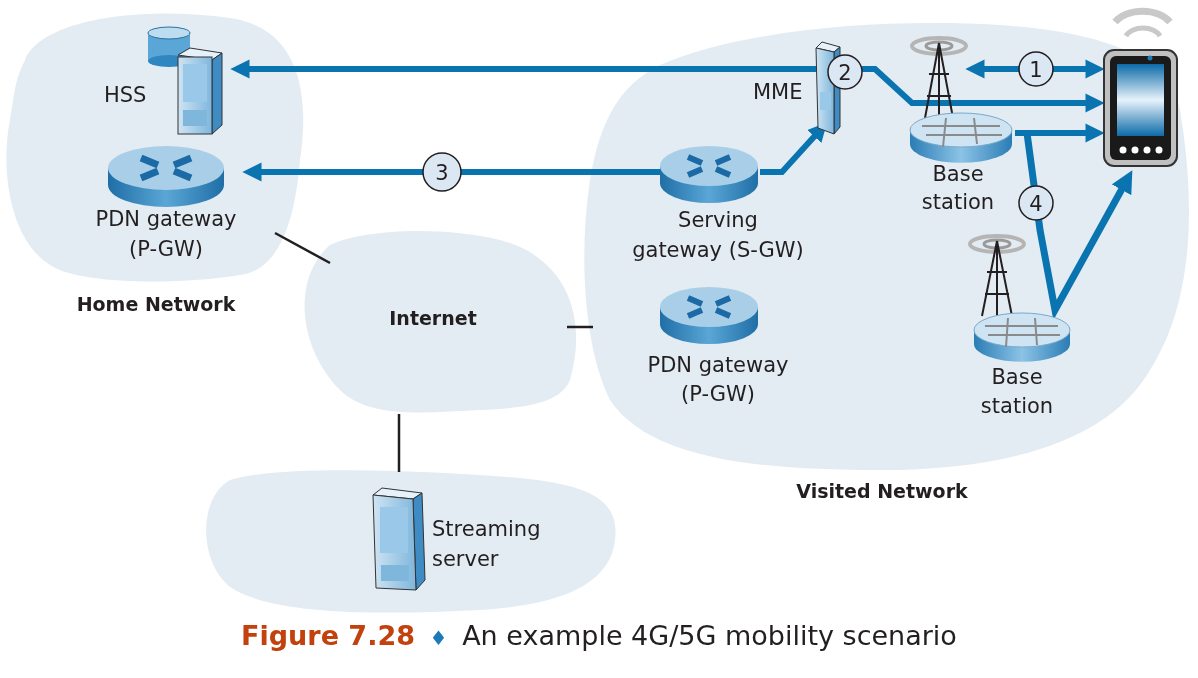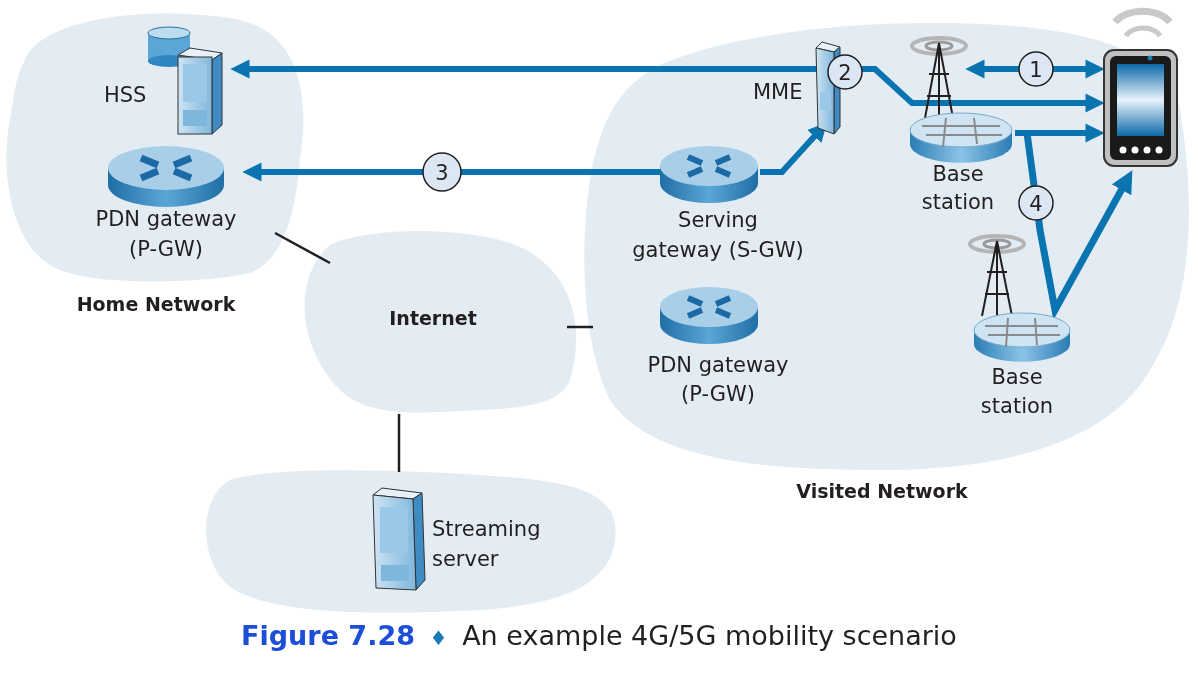--- a/index.html
+++ b/index.html
@@ -2,21 +2,21 @@
 <html><head>
 <meta charset="utf-8">
 <style>
   html, body { margin:0; padding:0; background:#ffffff; }
   body { width:1198px; height:678px; position:relative; overflow:hidden; font-family:"DejaVu Sans", sans-serif; }
   #diagram { position:absolute; left:0; top:0; width:1198px; height:678px; }
   .lbl { font-family:"DejaVu Sans", sans-serif; font-size:21px; fill:#231f20; }
   .lbl-bold { font-family:"DejaVu Sans", sans-serif; font-size:19px; font-weight:bold; fill:#231f20; }
   .num { font-family:"DejaVu Sans", sans-serif; font-size:21px; fill:#231f20; }
   #caption { position:absolute; left:0; width:1198px; top:620px; text-align:center; font-size:27px; color:#231f20; font-family:"DejaVu Sans", sans-serif; }
-  #caption .fig { color:#1d4ed8; font-weight:bold; }
+  #caption .fig { color:#c2410c; font-weight:bold; }
   #caption .dia { color:#1a7bb8; font-size:20px; margin:0 6px; }
 </style>
 </head>
 <body>
 
 <svg id="diagram" viewBox="0 0 1198 678" xmlns="http://www.w3.org/2000/svg">
   <defs>
     <linearGradient id="routerSide" x1="0" x2="1" y1="0" y2="0">
       <stop offset="0" stop-color="#1f6ea6"></stop>
       <stop offset="0.5" stop-color="#5aa6d6"></stop>

